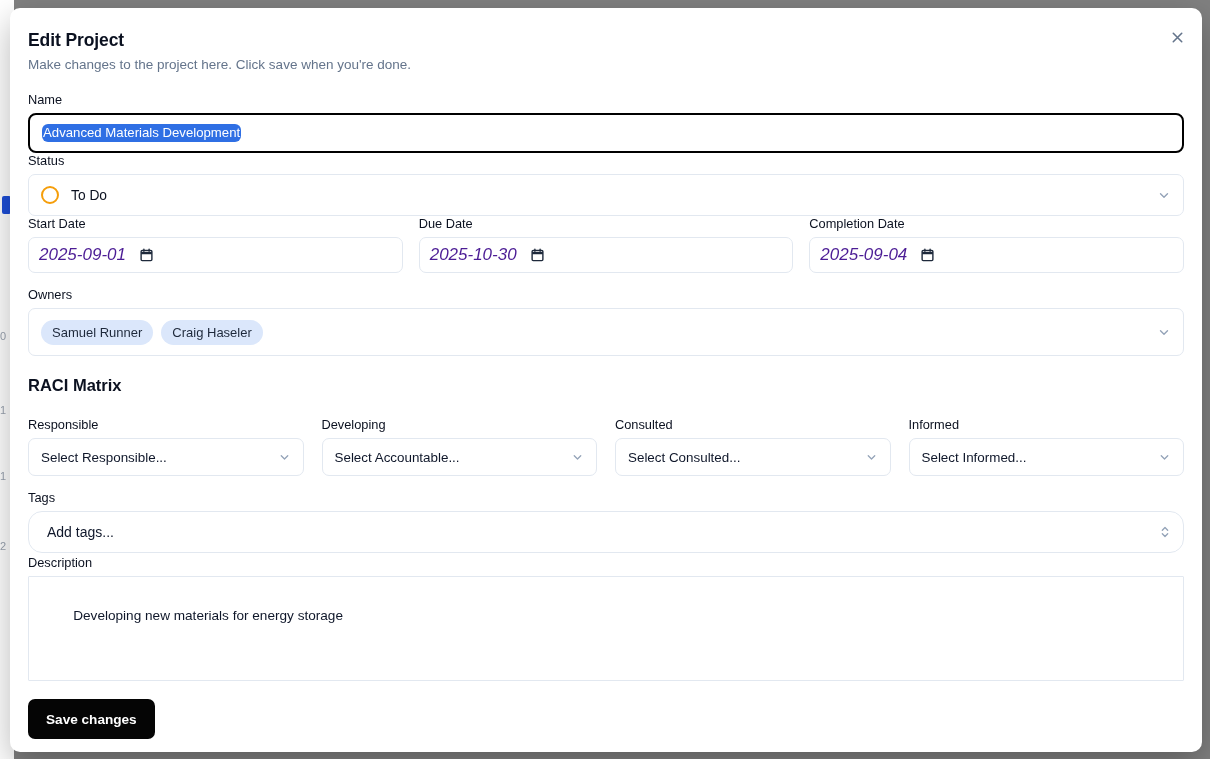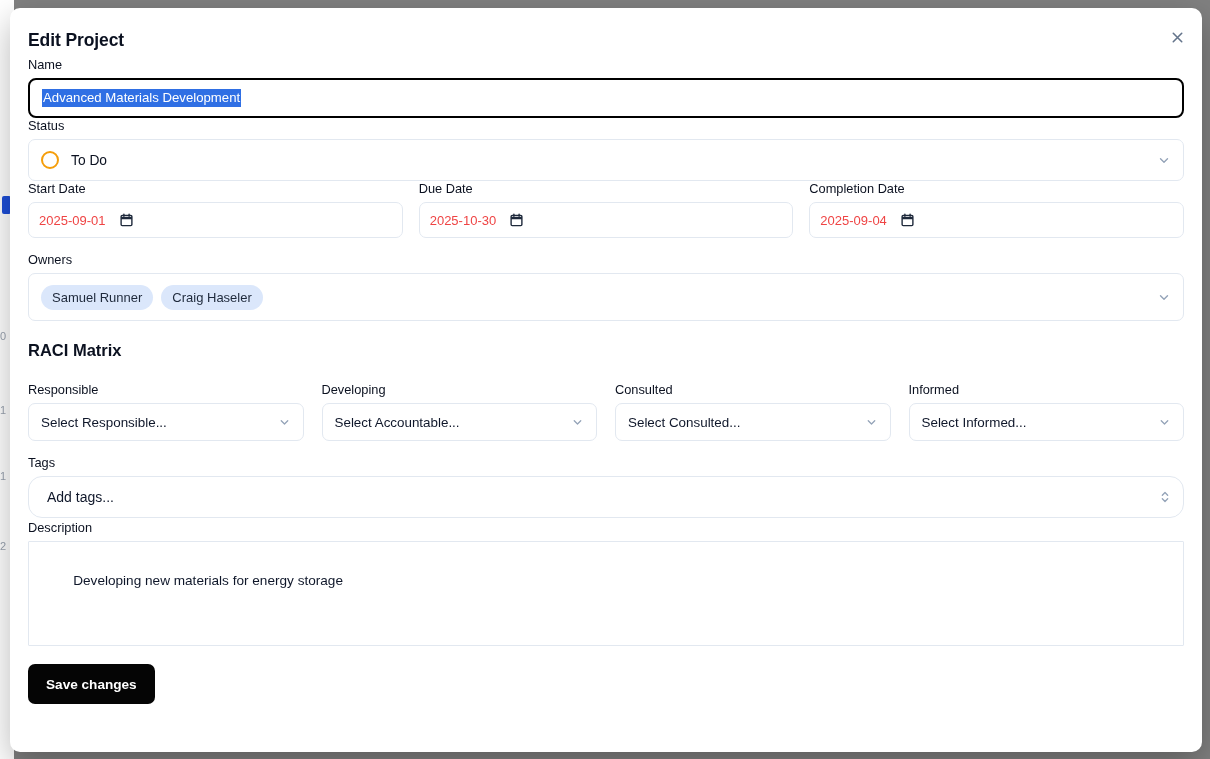--- a/index.html
+++ b/index.html
@@ -122,20 +122,21 @@
     display: flex;
     align-items: center;
     padding: 0 12px;
   }
   .name-value {
     font-size: 13.2px;
     color: #ffffff;
     background: #2f6fe4;
     padding: 1px 1px 2px 1px;
     line-height: 1.15;
+    border-radius: 6px;
   }
 
   .select-chevron {
     position: absolute;
     right: 12px;
     top: 50%;
     transform: translateY(-50%);
     color: #94a3b8;
     display: flex;
   }
@@ -161,23 +162,24 @@
 
   .date-control {
     height: 36px;
     border-radius: 7px;
     padding: 0 10px;
     display: flex;
     align-items: center;
     gap: 14px;
   }
   .date-text {
-    font-size: 13px;
-    color: #ef4444;
+    font-size: 17px;
+    color: #4c1d95;
     font-family: "Liberation Sans", sans-serif;
+    font-style: italic;
   }
   .cal-icon { color: #1e293b; display: flex; }
   .cal-icon svg { display: block; }
 
   
   .owners-control {
     height: 48px;
     padding: 0 12px;
     gap: 8px;
   }
@@ -274,20 +276,21 @@
 
   <button class="close-btn" aria-label="Close">
     <svg width="15" height="15" viewBox="0 0 16 16" fill="none" stroke="currentColor" stroke-width="1.7" stroke-linecap="round">
       <path d="M3.5 3.5 L12.5 12.5 M12.5 3.5 L3.5 12.5"></path>
     </svg>
   </button>
 
   <div class="content">
 
     <h1 class="dialog-title">Edit Project</h1>
+    <p class="dialog-desc">Make changes to the project here. Click save when you're done.</p>
 
     
     <div class="row-gap">
       <label class="field-label">Name</label>
       <div class="name-input-wrap">
         <span class="name-value">Advanced Materials Development</span>
       </div>
     </div>
 
     

